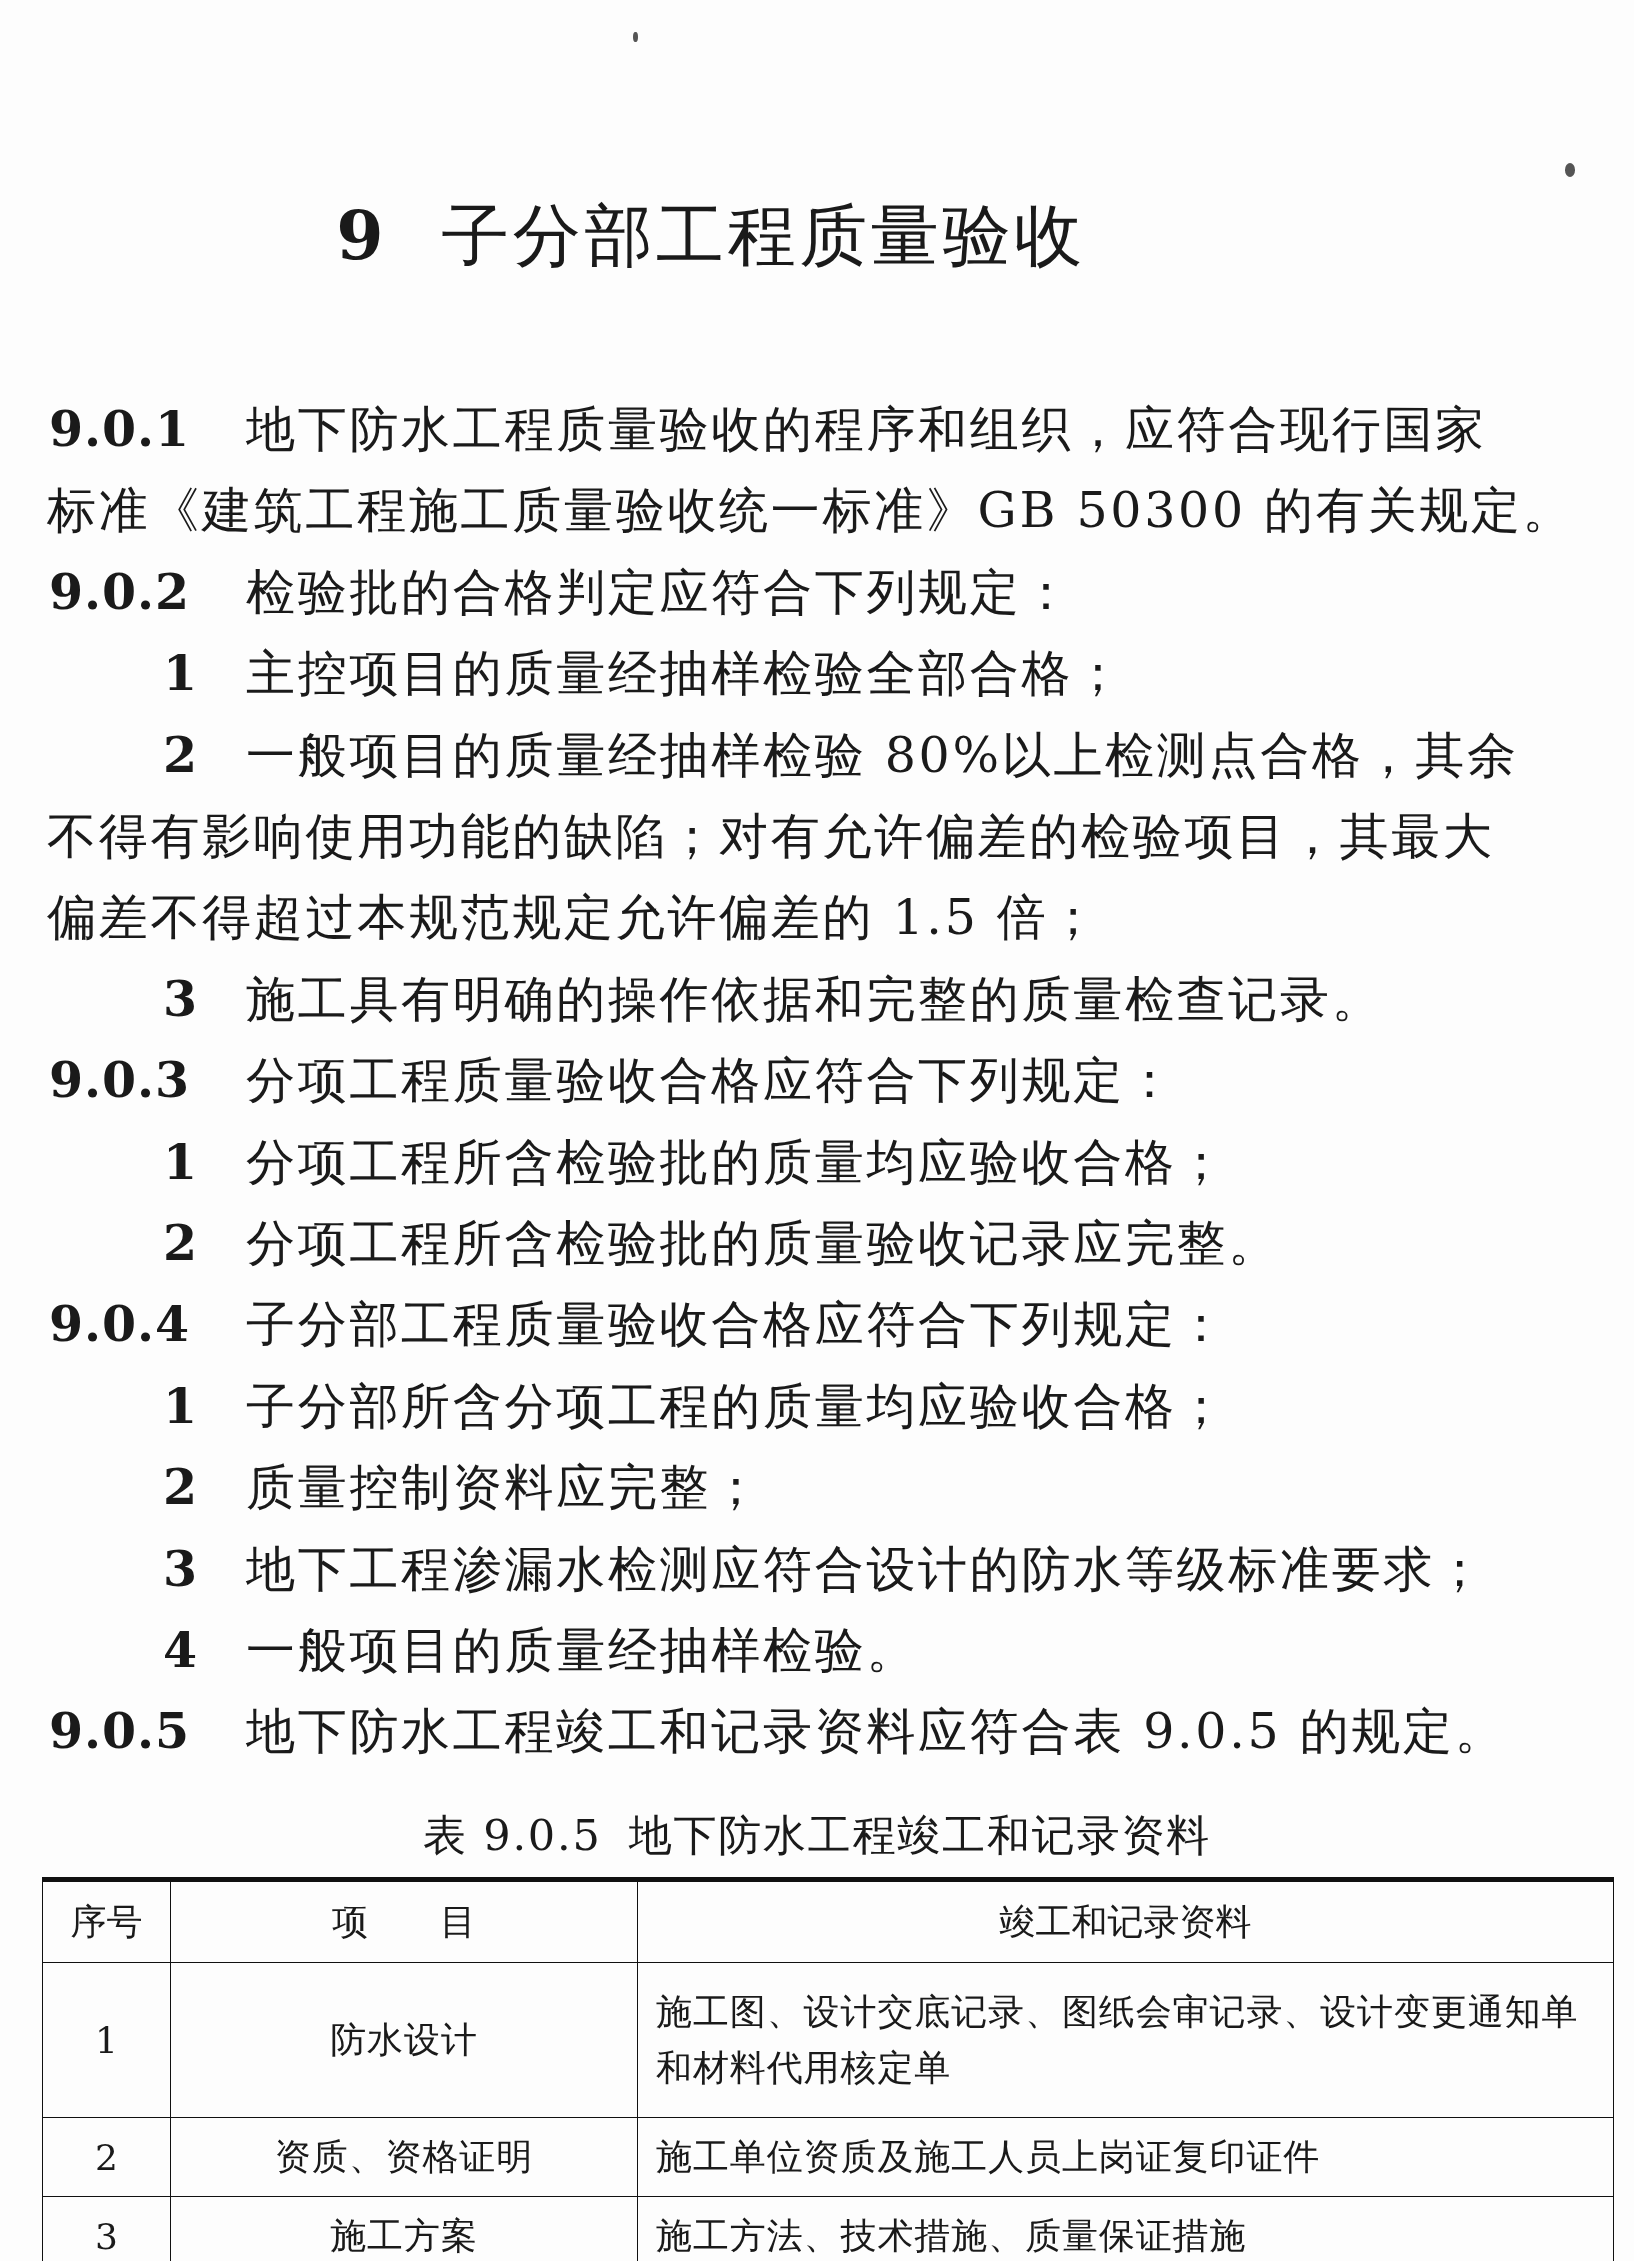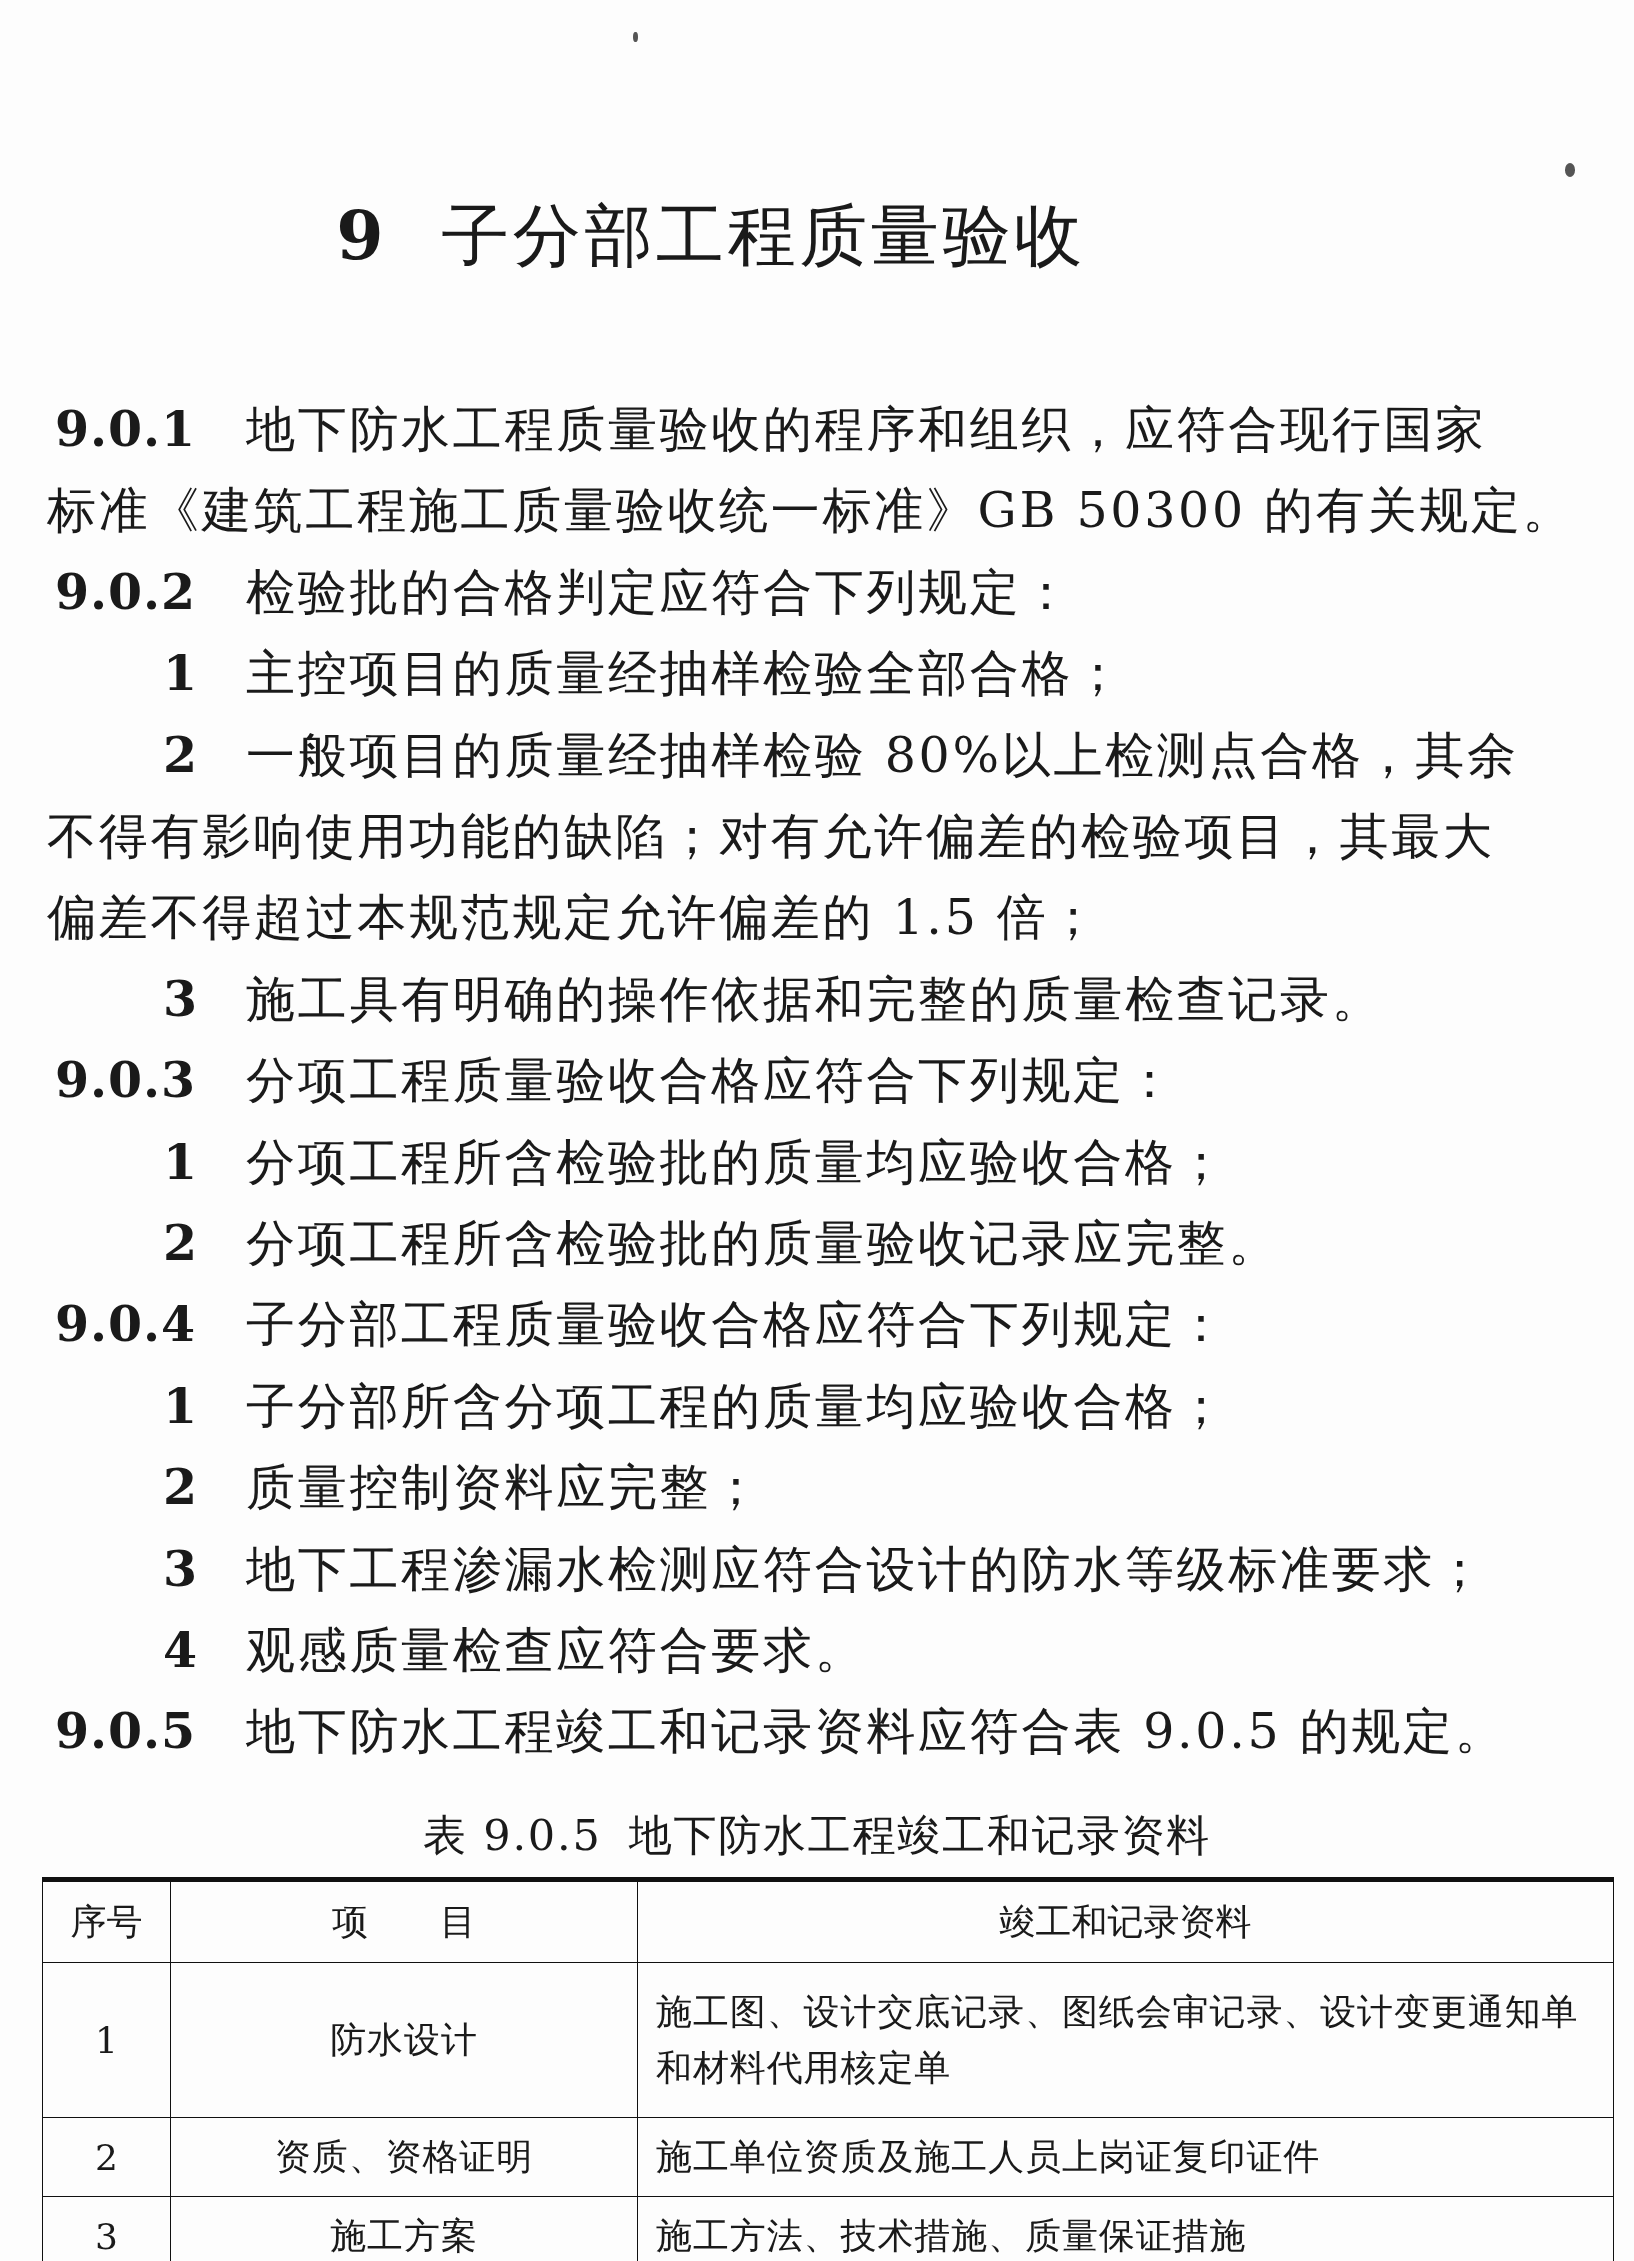--- a/index.html
+++ b/index.html
@@ -49,21 +49,21 @@
       width: 1634px;
       height: 81px;
       font-size: 49px;
       line-height: 81px;
       white-space: nowrap;
       overflow: hidden;
     }
     .line .clause {
       display: inline-block;
       position: absolute;
-      left: 55px;
+      left: 49px;
       font-weight: bold;
       font-family: "DejaVu Serif", serif;
       letter-spacing: 0.9px;
     }
     .line .text {
       position: absolute;
       left: 246px;
       letter-spacing: 2.7px;
     }
     .line .item-num {
@@ -183,21 +183,21 @@
   <div class="line" style="top:1447px;">
     <span class="item-num">2</span>
     <span class="text">质量控制资料应完整；</span>
   </div>
   <div class="line" style="top:1529px;">
     <span class="item-num">3</span>
     <span class="text">地下工程渗漏水检测应符合设计的防水等级标准要求；</span>
   </div>
   <div class="line" style="top:1610px;">
     <span class="item-num">4</span>
-    <span class="text">观感质量检查应符合要求。</span>
+    <span class="text">一般项目的质量经抽样检验。</span>
   </div>
 
   <div class="line" style="top:1691px;">
     <span class="clause">9.0.5</span>
     <span class="text">地下防水工程竣工和记录资料应符合表 9.0.5 的规定。</span>
   </div>
 
   <div class="table-caption">
     <span class="cap-num">表 9.0.5</span><span>地下防水工程竣工和记录资料</span>
   </div>

